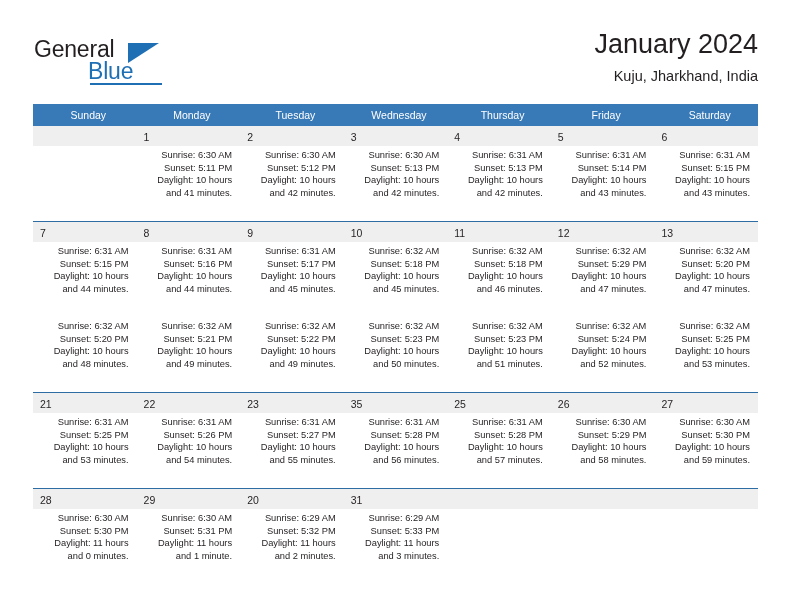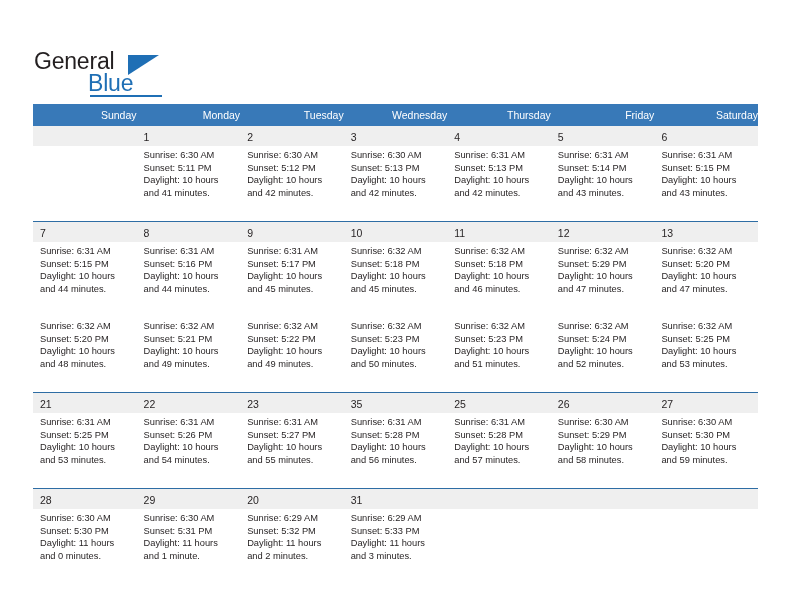--- a/index.html
+++ b/index.html
@@ -18,21 +18,21 @@
     position: relative;
     width: 792px;
     height: 612px;
     box-sizing: border-box;
   }
 
   
   .header {
     position: absolute;
     left: 0;
-    top: 12px;
+    top: 0;
     width: 792px;
     height: 98px;
   }
   .logo {
     position: absolute;
     left: 34px;
     top: 36px;
     width: 200px;
     height: 50px;
   }
@@ -102,21 +102,21 @@
     border-collapse: collapse;
     table-layout: fixed;
   }
   .calendar col { width: 103.57px; }
 
   thead th {
     background: #3879b8;
     color: #ffffff;
     font-size: 10.5px;
     font-weight: normal;
-    text-align: right;
+    text-align: center;
     padding: 5px 0 5px 7px;
     height: 11px;
     line-height: 12px;
   }
 
   tbody tr.daynum-row td {
     background: #efefef;
     font-size: 10.5px;
     color: #231f20;
     padding: 5px 0 3px 7px;
@@ -128,39 +128,44 @@
     border-top: none;
   }
   tbody tr.info-row td {
     background: #ffffff;
     font-size: 9.3px;
     color: #231f20;
     padding: 3px 8px 10px 7px;
     line-height: 12.6px;
     vertical-align: top;
     height: 62px;
+    text-align: right;
   }
   .info-line { display: block; white-space: nowrap; }
   td.empty { background: #efefef; }
   tbody tr.info-row td.empty { background: #ffffff; }
 </style>
 </head>
 <body>
 
 <div class="page">
 
   <div class="header">
 
     <div class="logo">
       <span class="logo-general">General</span>
       <span class="logo-tri"></span>
       <span class="logo-blue">Blue</span>
       <span class="logo-underline"></span>
     </div>
 
+    <div class="title-block">
+      <div class="cal-title">January 2024</div>
+      <div class="cal-subtitle">Kuju, Jharkhand, India</div>
+    </div>
 
   </div>
 
   <table class="calendar">
     <colgroup>
       <col>
         <col>
         <col>
         <col>
         <col>

